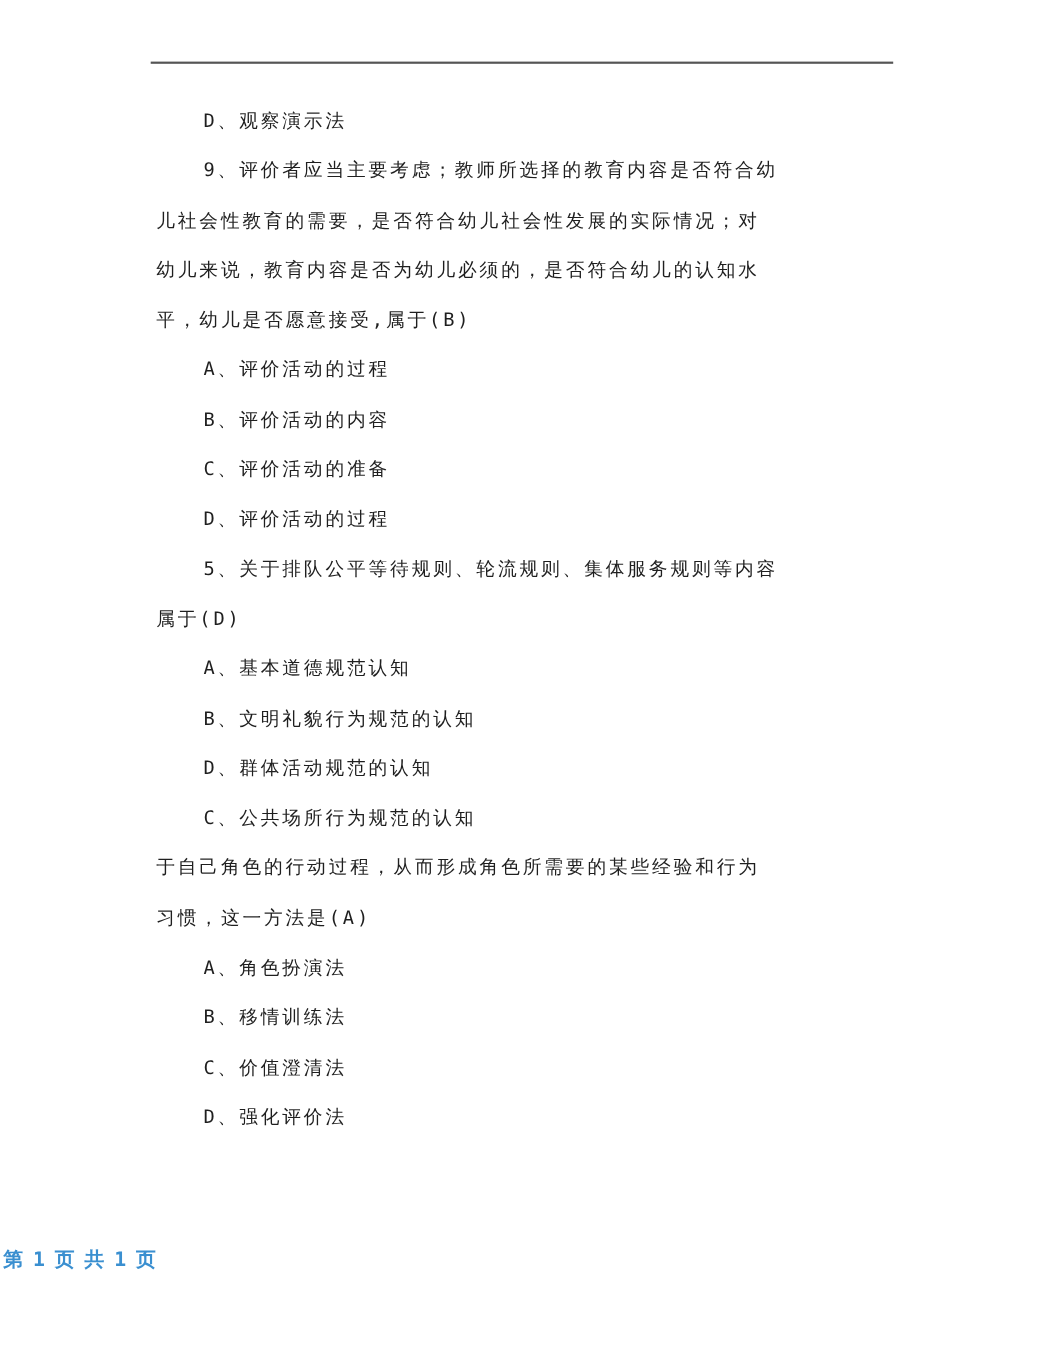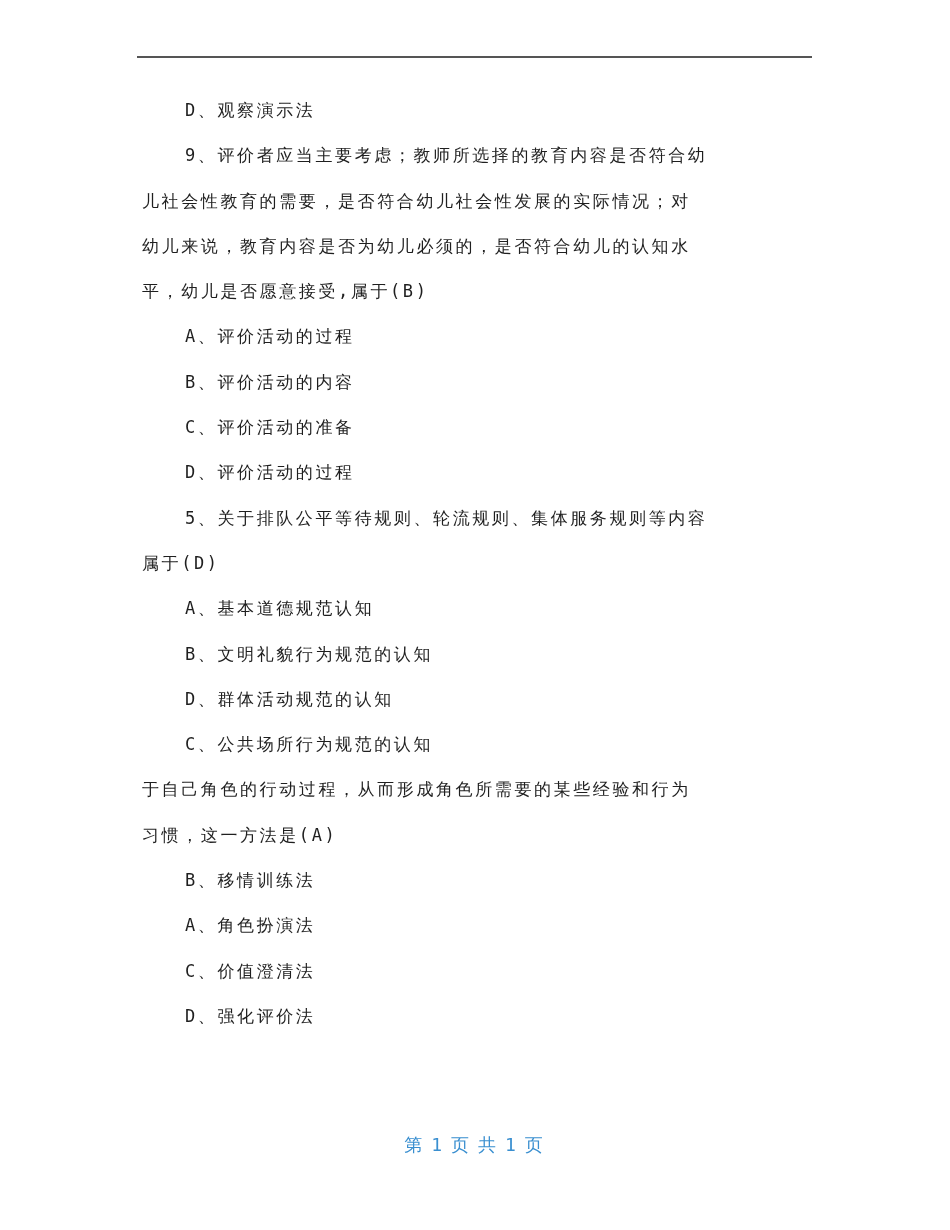--- a/index.html
+++ b/index.html
@@ -44,24 +44,25 @@
       color: #1f1f1f;
     }
     .indent {
       padding-left: 43px;
     }
     .footer {
       position: absolute;
       top: 1133px;
       left: 0;
       width: 950px;
-      text-align: center;
+      text-align: left;
       font-size: 18px;
       letter-spacing: 3px;
       color: #3a8fd0;
+      font-weight: bold;
     }
     .footer span { margin: 0 3px; }
   </style>
 </head>
 <body>
 
 <div class="page">
   <div class="header-rule"></div>
 
   <div class="content">
@@ -75,22 +76,22 @@
     <div class="line indent">C、评价活动的准备</div>
     <div class="line indent">D、评价活动的过程</div>
     <div class="line indent">5、关于排队公平等待规则、轮流规则、集体服务规则等内容</div>
     <div class="line">属于(D)</div>
     <div class="line indent">A、基本道德规范认知</div>
     <div class="line indent">B、文明礼貌行为规范的认知</div>
     <div class="line indent">D、群体活动规范的认知</div>
     <div class="line indent">C、公共场所行为规范的认知</div>
     <div class="line">于自己角色的行动过程，从而形成角色所需要的某些经验和行为</div>
     <div class="line">习惯，这一方法是(A)</div>
+    <div class="line indent">A、角色扮演法</div>
     <div class="line indent">B、移情训练法</div>
-    <div class="line indent">A、角色扮演法</div>
     <div class="line indent">C、价值澄清法</div>
     <div class="line indent">D、强化评价法</div>
   </div>
 
   <div class="footer">
     <span>第</span><span>1</span><span>页</span><span>共</span><span>1</span><span>页</span>
   </div>
 </div>
 
 </body></html>

